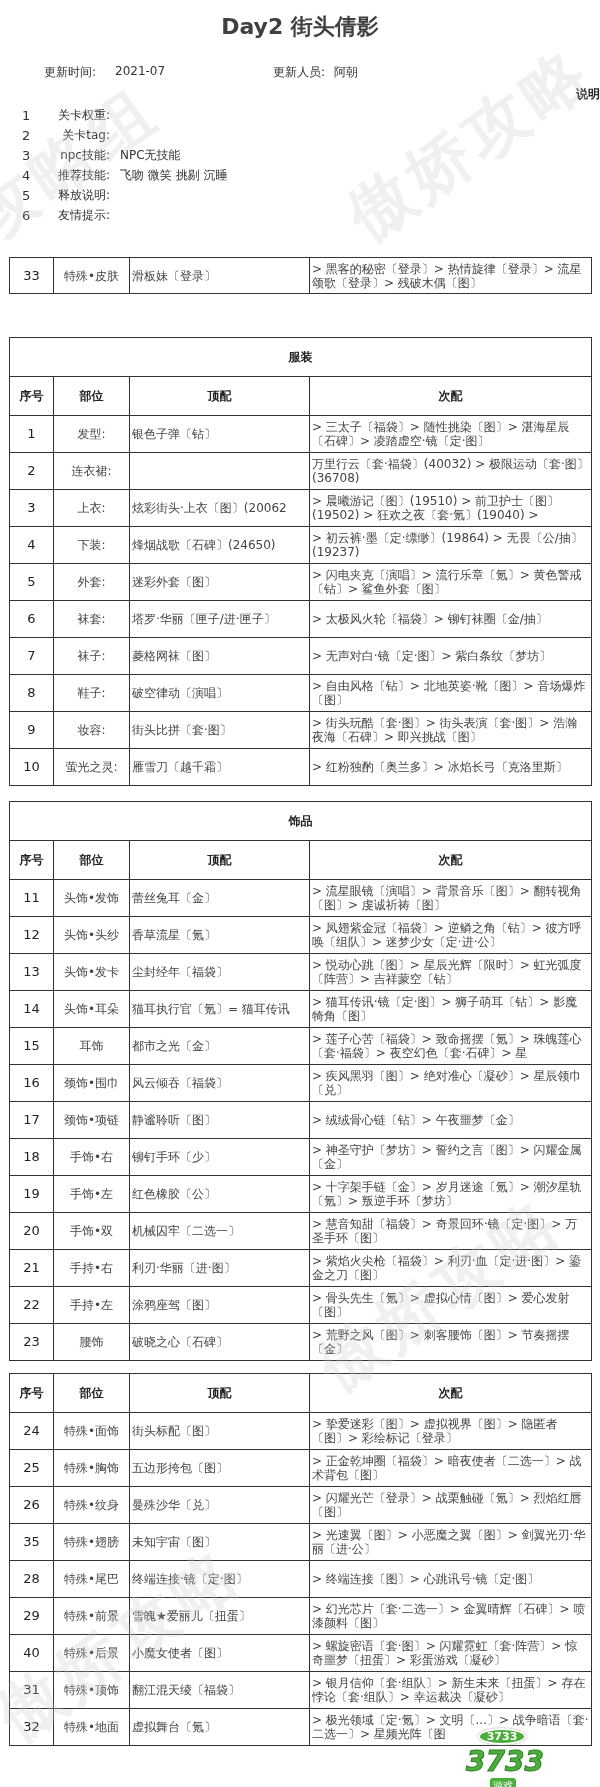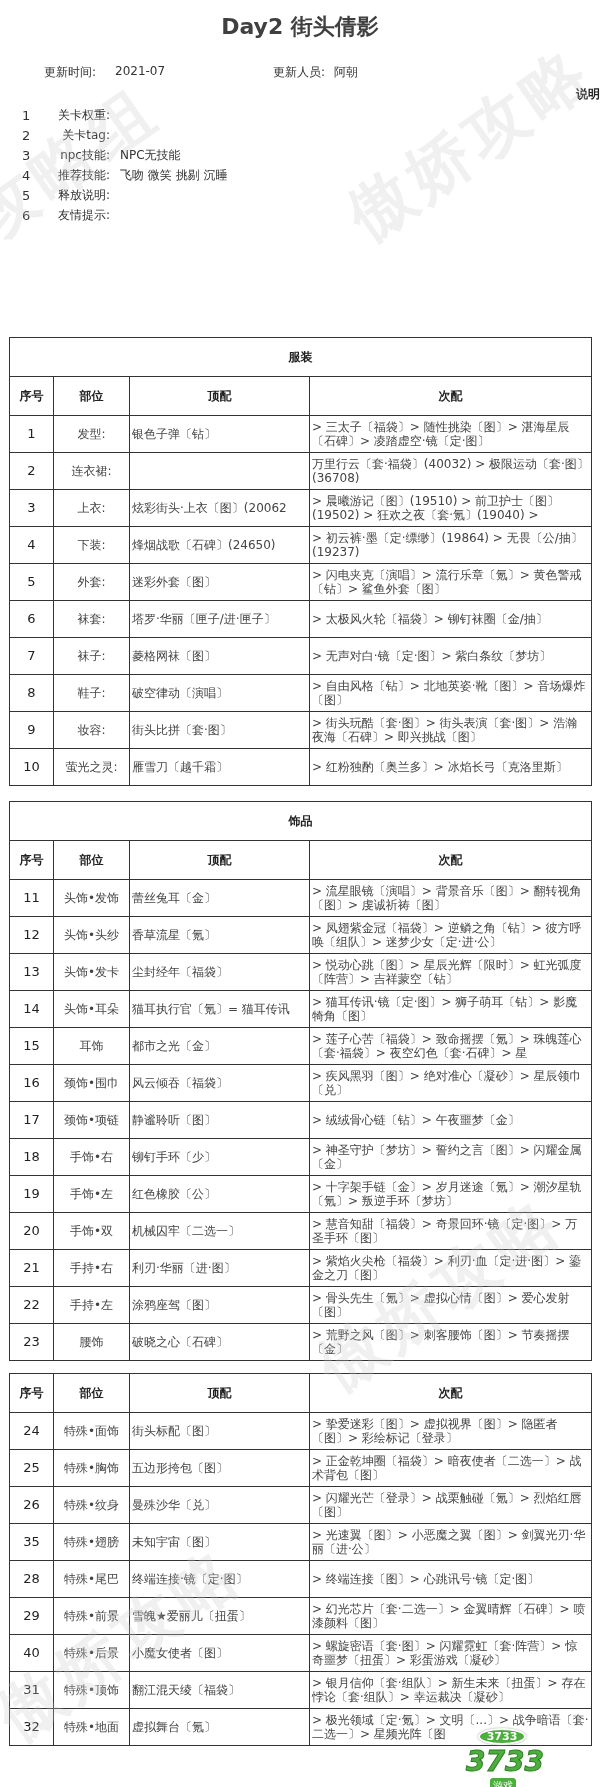--- a/index.html
+++ b/index.html
@@ -79,20 +79,26 @@
 </div>
 
 <table style="top:257px;">
   <colgroup>
       <col style="width:44px">
       <col style="width:76px">
       <col style="width:180px">
       <col>
     </colgroup>
   <tbody>
+  <tr style="height:36px">
+    <td class="c-num">33</td>
+    <td class="c-part">特殊•皮肤</td>
+    <td class="c-top">滑板妹〔登录〕</td>
+    <td class="c-sub">&gt; 黑客的秘密〔登录〕&gt; 热情旋律〔登录〕&gt; 流星颂歌〔登录〕&gt; 残破木偶〔图〕</td>
+  </tr>
 </tbody>
   </table>
 
 <table style="top:337px;">
   <colgroup>
       <col style="width:44px">
       <col style="width:76px">
       <col style="width:180px">
       <col>
     </colgroup>

